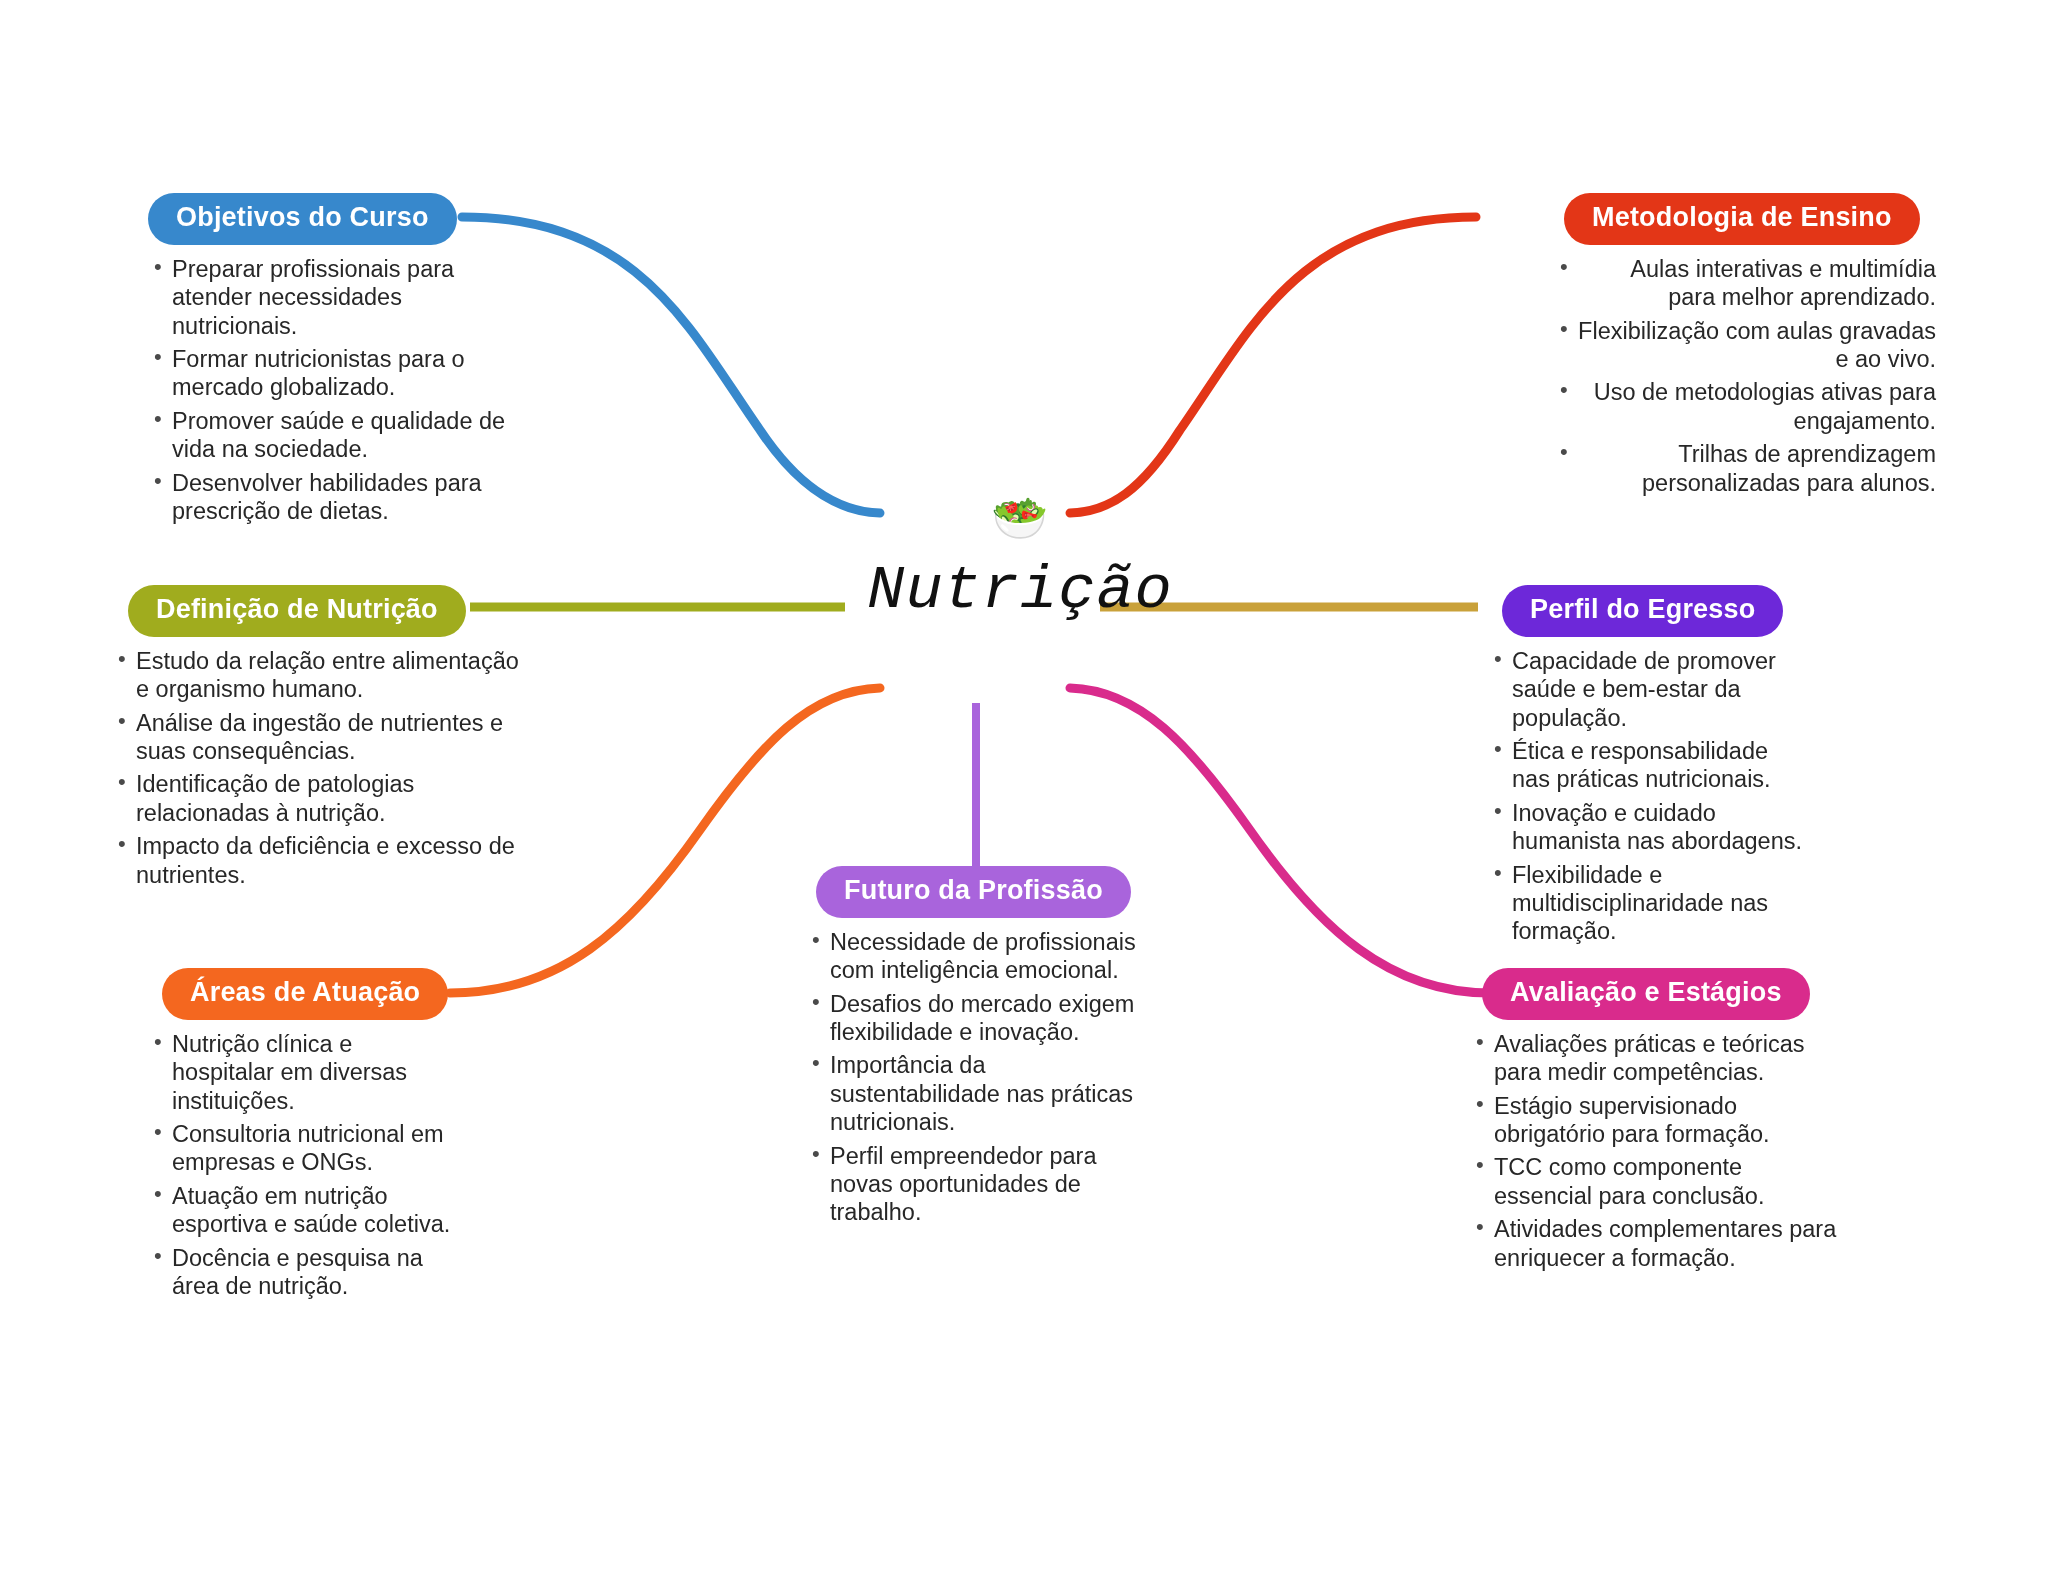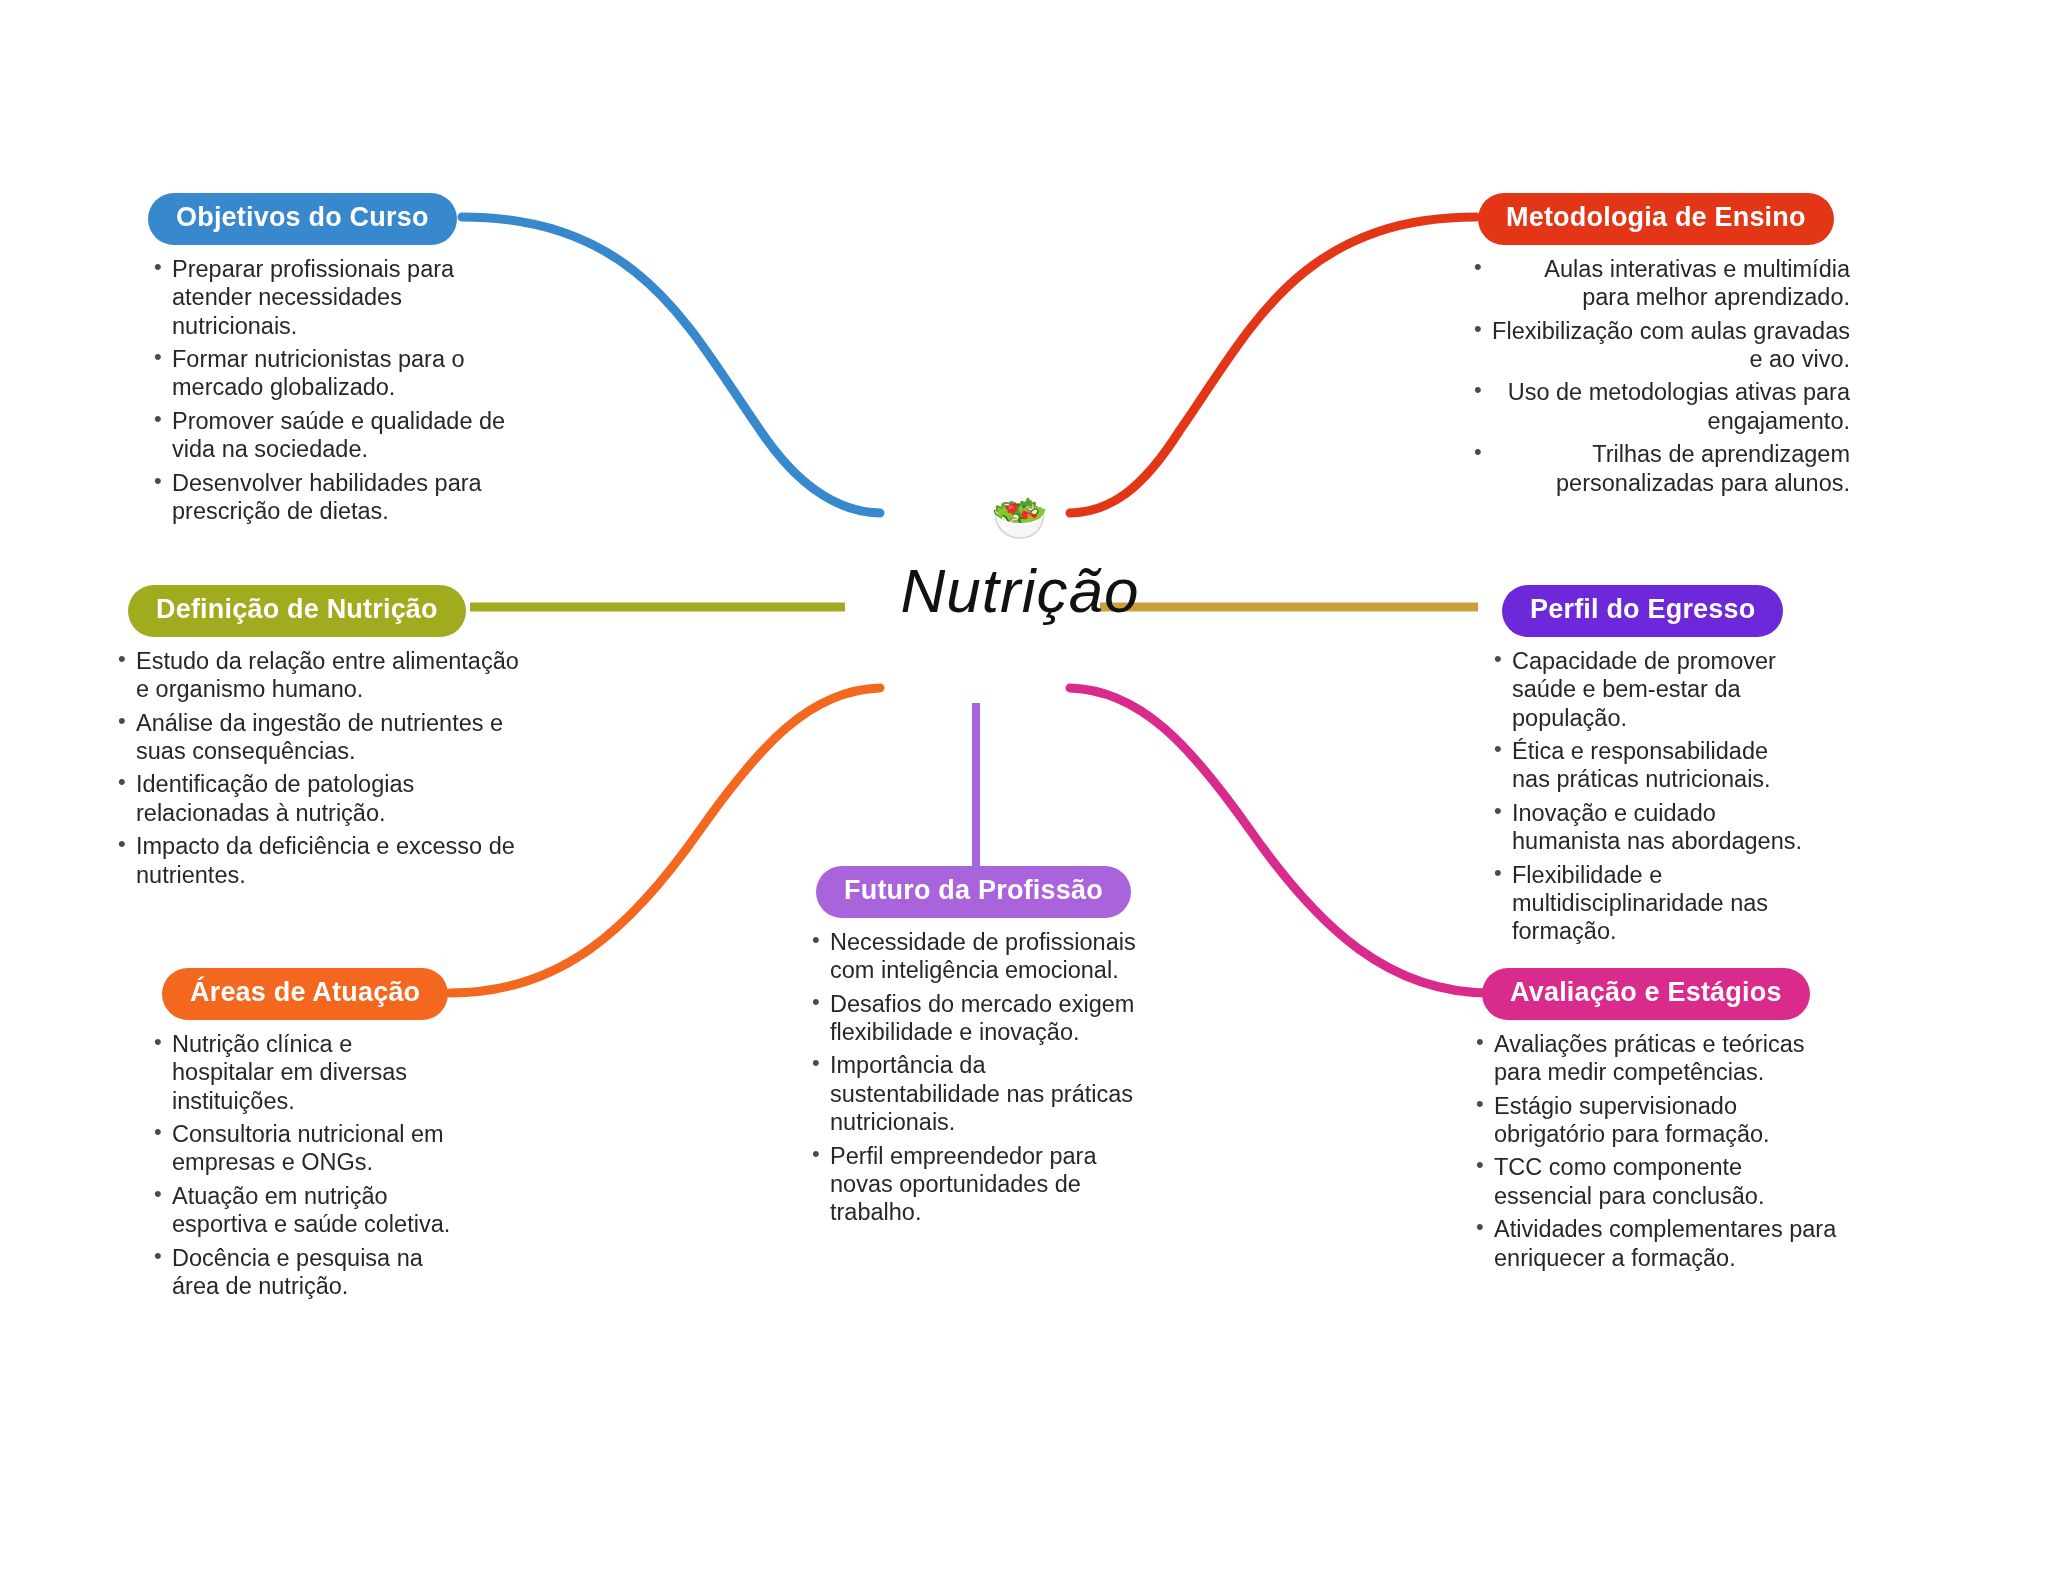--- a/index.html
+++ b/index.html
@@ -42,21 +42,21 @@
   }
   .center-emoji {
     font-size: 46px;
     line-height: 1;
     display: block;
     height: 50px;
   }
   .center-title {
     display: block;
     margin-top: 10px;
-    font-family: Liberation Sans, sans-serif;
+    font-family: Liberation Mono, monospace;
     font-style: italic;
     font-size: 62px;
     letter-spacing: 1px;
     color: #111111;
     font-weight: 400;
   }
 
   
   .branch {
     position: absolute;
@@ -94,21 +94,21 @@
     content: "•";
     position: absolute;
     left: 4px;
     top: -1px;
     font-size: 22px;
     color: #4a4a4a;
   }
 
   
   #b-objetivos   { left: 148px;  top: 193px;  width: 360px; }
-  #b-metodologia { left: 1470px; top: 193px;  width: 380px; }
+  #b-metodologia { left: 1556px; top: 193px;  width: 380px; }
   #b-definicao   { left: 128px;  top: 585px;  width: 400px; }
   #b-perfil      { left: 1482px; top: 585px;  width: 330px; }
   #b-areas       { left: 156px;  top: 968px;  width: 300px; }
   #b-futuro      { left: 808px;  top: 866px;  width: 330px; }
   #b-avaliacao   { left: 1472px; top: 968px;  width: 370px; }
 
   #b-objetivos .pill   { margin-left: 0px; }
   #b-metodologia .pill { margin-left: 8px; }
   #b-definicao .pill   { margin-left: 0px; }
   #b-perfil .pill      { margin-left: 20px; }

